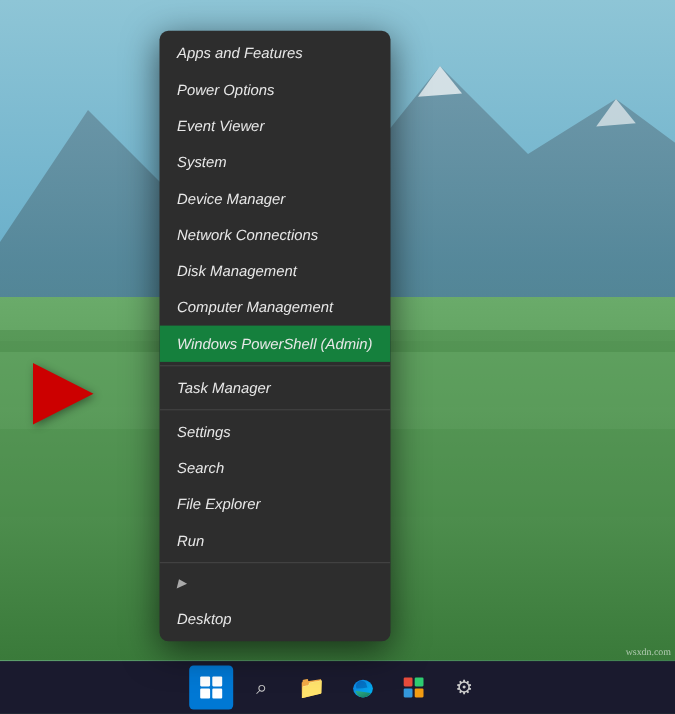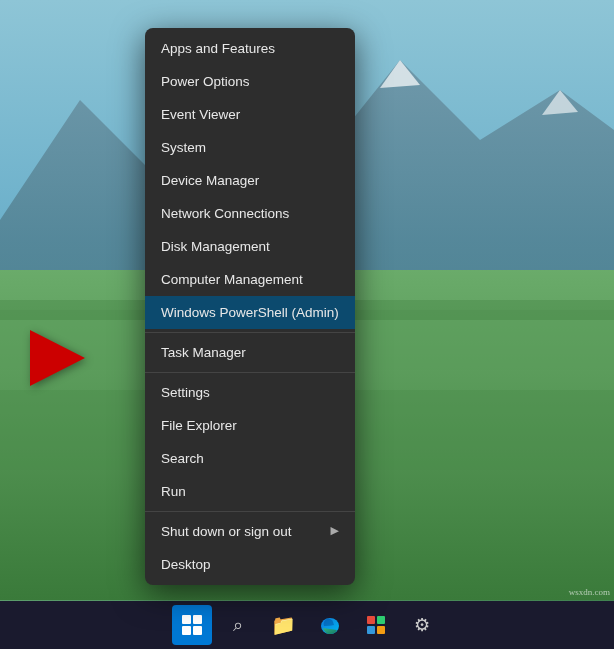--- a/index.html
+++ b/index.html
@@ -87,24 +87,25 @@
 
     .menu-item {
       padding: 9px 16px;
       color: #e8e8e8;
       font-size: 13.5px;
       cursor: pointer;
       display: flex;
       align-items: flex-start;
       justify-content: space-between;
       white-space: nowrap;
+      font-style: italic;
     }
 
     .menu-item.highlighted {
-      background: #0c4a6e;
+      background: #15803d;
     }
 
     .menu-divider {
       height: 1px;
       background: #444;
       margin: 3px 0;
     }
 
     .arrow-indicator {
       position: absolute;
@@ -222,31 +223,30 @@
   </div>
   <div class="menu-divider"></div>
   <div class="menu-item">
     <span>Task Manager</span>
   </div>
   <div class="menu-divider"></div>
   <div class="menu-item">
     <span>Settings</span>
   </div>
   <div class="menu-item">
+    <span>Search</span>
+  </div>
+  <div class="menu-item">
     <span>File Explorer</span>
   </div>
   <div class="menu-item">
-    <span>Search</span>
-  </div>
-  <div class="menu-item">
     <span>Run</span>
   </div>
   <div class="menu-divider"></div>
   <div class="menu-item">
-    <span>Shut down or sign out</span>
     <span style="font-size:11px;color:#aaa;">▶</span>
   </div>
   <div class="menu-item">
     <span>Desktop</span>
   </div>
 </div>
 
 <div class="watermark">
   <span>wsxdn.com</span>
 </div>

